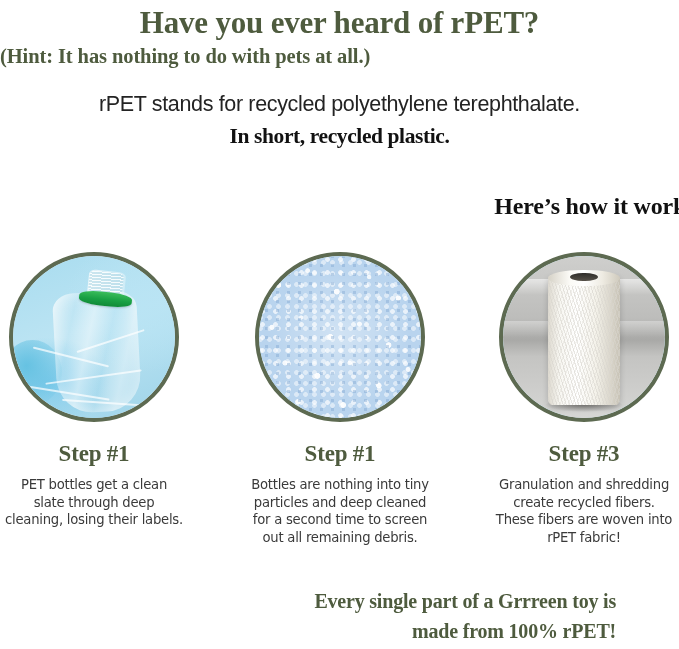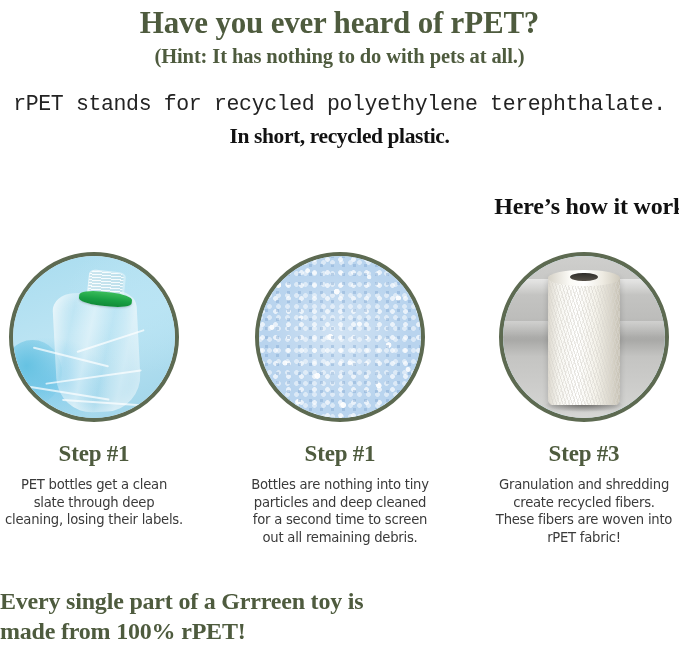--- a/index.html
+++ b/index.html
@@ -35,39 +35,38 @@
     line-height: 36px;
     color: #4e5b3e;
     letter-spacing: -0.2px;
   }
 
   .hint {
     position: absolute;
     top: 44px;
     left: 0;
     width: 679px;
-    text-align: center;
     font-family: "Liberation Serif", serif;
     font-weight: bold;
     font-size: 20.5px;
     line-height: 25px;
     color: #4e5b3e;
     letter-spacing: -0.1px;
   }
 
   
   .definition {
     position: absolute;
     top: 88px;
     left: 0;
     width: 679px;
     text-align: center;
   }
   .definition .line1 {
-    font-family: Liberation Mono, monospace;
+    font-family: Liberation Sans, sans-serif;
     font-weight: 300;
     font-size: 21.5px;
     line-height: 32px;
     color: #232323;
     letter-spacing: -0.35px;
   }
   .definition .line2 {
     font-family: Liberation Serif, serif;
     font-weight: bold;
     font-size: 21.5px;
@@ -337,24 +336,24 @@
     padding: 0 4px;
     white-space: pre-line;
   }
 
   
   .footer {
     position: absolute;
     top: 586px;
     left: 0;
     width: 616px;
-    text-align: left;
+    text-align: right;
     font-family: "Liberation Serif", serif;
     font-weight: bold;
-    font-size: 24px;
+    font-size: 20px;
     line-height: 30px;
     color: #4e5b3e;
     letter-spacing: -0.2px;
   }
 </style>
 </head>
 <body>
 
 <div class="page">
 

